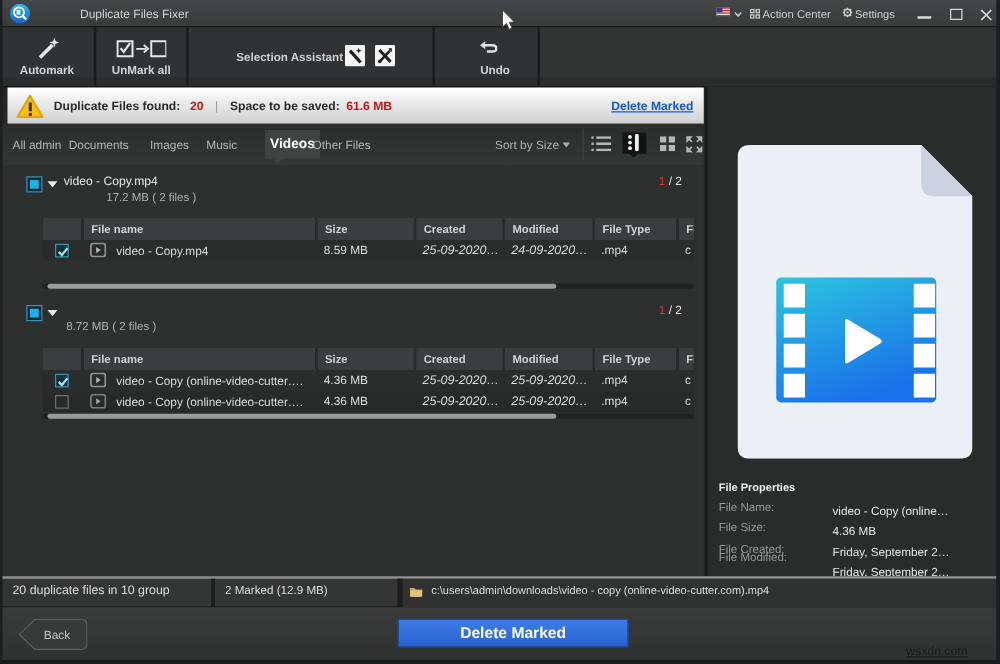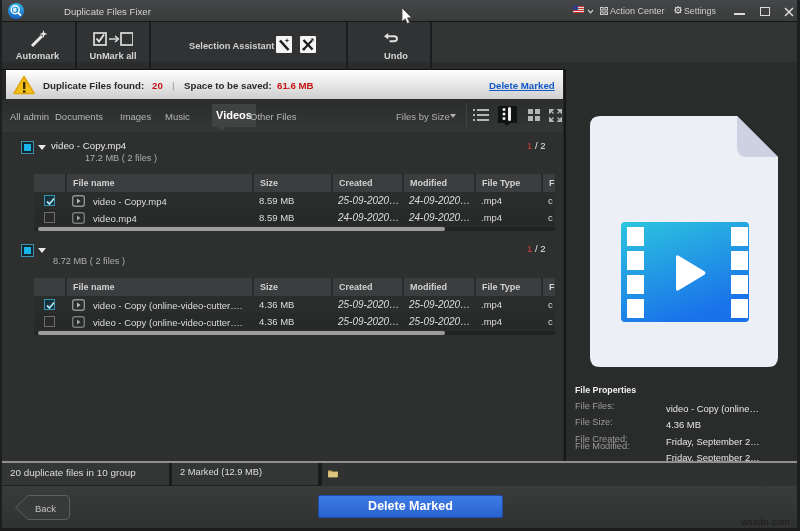--- a/index.html
+++ b/index.html
@@ -82,21 +82,21 @@
 
 #statusbar { left:0; top:461px; width:800px; height:25px; background:#343535; border-top:2px solid #8f8f8f; border-bottom:1px solid #1e1f20; }
 .ssep { position:absolute; top:0; width:3px; height:23px; background:#1b1c1d; }
 .stext { position:absolute; top:4px; font-size:9.9px; color:#dedede; white-space:nowrap; }
 #pathsec { position:absolute; left:318px; top:0; width:482px; height:23px; background:#303131; border-left:4px solid #1b1c1d; }
 
 
 #bottombar { left:0; top:486px; width:800px; height:45px; background:linear-gradient(#3a3b3b,#303131); border-bottom:3px solid #1a1b1c; }
 #backbtn { left:15px; top:9px; width:55px; height:25px; }
 #delbtn { left:318px; top:9px; width:185px; height:23px; background:linear-gradient(#3d7ce4,#2a62d0); border:1px solid #1d4da8; border-radius:2px; color:#fff; font-size:12.5px; font-weight:bold; text-align:center; line-height:21px; }
-#watermark { left:741px; top:516px; font-size:9.8px; color:#1b1b1b; }
+#watermark { left:725px; top:516px; font-size:9.8px; color:#1b1b1b;text-decoration:underline; }
 </style>
 </head>
 <body>
 <div id="win">
 
   <div id="titlebar" class="abs">
     <svg id="applogo" class="abs" viewBox="0 0 16 16">
       <defs>
           <linearGradient id="lg1" x1="0" y1="0" x2="0" y2="1">
         <stop offset="0" stop-color="#35b6e8"></stop>
@@ -216,21 +216,21 @@
   </div>
 
   <div id="tabbar" class="abs">
     <div class="tab" style="left:10px;">All admin</div>
     <div class="tab" style="left:55px;">Documents</div>
     <div class="tab" style="left:120px;">Images</div>
     <div class="tab" style="left:165px;">Music</div>
     <div id="tab-active" class="abs">Videos</div>
     <div id="tabnotch" class="abs"></div>
     <div class="tab" style="left:250px;">Other Files</div>
-    <div id="sortby" class="abs">Files by Size</div>
+    <div id="sortby" class="abs">Sort by Size</div>
     <div id="sortchev" class="abs"></div>
     <div class="abs" style="left:466px; top:4px; width:1px; height:25px; background:#404242;"></div>
     <svg class="abs" style="left:473px; top:10px;" width="16" height="12" viewBox="0 0 16 12">
       <rect x="0" y="0" width="2" height="2" fill="#b2b8b8"></rect>
         <rect x="4" y="0" width="12" height="2" fill="#b2b8b8"></rect>
       <rect x="0" y="5" width="2" height="2" fill="#b2b8b8"></rect>
         <rect x="4" y="5" width="12" height="2" fill="#b2b8b8"></rect>
       <rect x="0" y="10" width="2" height="2" fill="#b2b8b8"></rect>
         <rect x="4" y="10" width="12" height="2" fill="#b2b8b8"></rect>
     </svg>
@@ -294,32 +294,20 @@
       <tr class="r1">
             <td style="padding-left:10px;"><span class="rowchk on"><svg width="11" height="11" viewBox="0 0 11 11">
                   <path d="M2,5.5 L4.5,8 L9,2.5" fill="none" stroke="#a8e2f2" stroke-width="1.8"></path>
                 </svg></span></td>
         <td class="namecell"><svg width="13" height="12" viewBox="0 0 13 12" style="vertical-align:-2px; margin-right:8px;">
                 <rect x="0.7" y="0.7" width="11.6" height="10.6" rx="2" fill="none" stroke="#909494" stroke-width="1.4"></rect>
                 <path d="M5,3.5 L8.5,6 L5,8.5 Z" fill="#b8bcbc"></path>
               </svg>video - Copy.mp4</td>
         <td>8.59 MB</td>
             <td class="dt">25-09-2020…</td>
-            <td class="dt">24-09-2020…</td>
-            <td>.mp4</td>
-            <td>c</td>
-          </tr>
-      <tr class="r2">
-            <td style="padding-left:10px;"><span class="rowchk"></span></td>
-        <td class="namecell"><svg width="13" height="12" viewBox="0 0 13 12" style="vertical-align:-2px; margin-right:8px;">
-                <rect x="0.7" y="0.7" width="11.6" height="10.6" rx="2" fill="none" stroke="#787c7c" stroke-width="1.4"></rect>
-                <path d="M5,3.5 L8.5,6 L5,8.5 Z" fill="#a0a4a4"></path>
-              </svg>video.mp4</td>
-        <td>8.59 MB</td>
-            <td class="dt">24-09-2020…</td>
             <td class="dt">24-09-2020…</td>
             <td>.mp4</td>
             <td>c</td>
           </tr>
     </tbody>
       </table>
     <div class="sbtrack" style="top:95px;"></div>
       <div class="scrollbar" style="left:38px; top:95px; width:407px;"></div>
 
     <div class="grpchk" style="left:21px; top:112px;">
@@ -397,39 +385,40 @@
         <rect x="37" y="159" width="17" height="19"></rect>
           <rect x="37" y="183" width="17" height="19"></rect>
         <rect x="141" y="111" width="17" height="19"></rect>
           <rect x="141" y="135" width="17" height="19"></rect>
         <rect x="141" y="159" width="17" height="19"></rect>
           <rect x="141" y="183" width="17" height="19"></rect>
         <path d="M86,141 Q86,138 89,140 L114,155 Q117,157 114,159 L89,174 Q86,176 86,173 Z"></path>
       </g>
     </svg>
     <div id="fprops" class="abs">File Properties</div>
-    <div class="plabel" style="top:332px;">File Files:</div>
+    <div class="plabel" style="top:332px;">File Name:</div>
       <div class="pval" style="top:334px;">video - Copy (online…</div>
     <div class="plabel" style="top:348px;">File Size:</div>
       <div class="pval" style="top:350px;">4.36 MB</div>
     <div class="plabel" style="top:365px;">File Created:</div>
       <div class="pval" style="top:367px;">Friday, September 2…</div>
     <div class="plabel" style="top:372px;">File Modified:</div>
       <div class="pval" style="top:383px;">Friday, September 2…</div>
   </div>
 
   <div id="statusbar" class="abs">
     <div class="stext" style="left:10px;">20 duplicate files in 10 group</div>
     <div class="ssep" style="left:169px;"></div>
     <div class="stext" style="left:180px; font-size:9.3px;">2 Marked (12.9 MB)</div>
     <div id="pathsec"></div>
     <svg class="abs" style="left:328px; top:4px;" width="10" height="13" viewBox="0 0 13 12">
       <path d="M0,2 L0,11 L13,11 L13,3.5 L6,3.5 L4.8,2 Z" fill="#caa95c"></path>
       <path d="M0.5,4.5 L13,4.5 L11.5,11 L0.5,11 Z" fill="#e0c582"></path>
     </svg>
+    <div class="stext" style="left:345px; font-size:8.8px;">c:\users\admin\downloads\video - copy (online-video-cutter.com).mp4</div>
   </div>
 
   <div id="bottombar" class="abs">
     <svg id="backbtn" class="abs" width="55" height="25" viewBox="0 0 55 25">
       <path d="M13,0.5 L50,0.5 Q54.5,0.5 54.5,5 L54.5,20 Q54.5,24.5 50,24.5 L13,24.5 L0.5,12.5 Z" fill="#383a3a" stroke="#5e6060" stroke-width="1"></path>
       <text x="20" y="16.5" font-family="Liberation Sans, sans-serif" font-size="9.5" fill="#c2c2c2">Back</text>
     </svg>
     <div id="delbtn" class="abs">Delete Marked</div>
   </div>
   <div id="watermark" class="abs">wsxdn.com</div>

